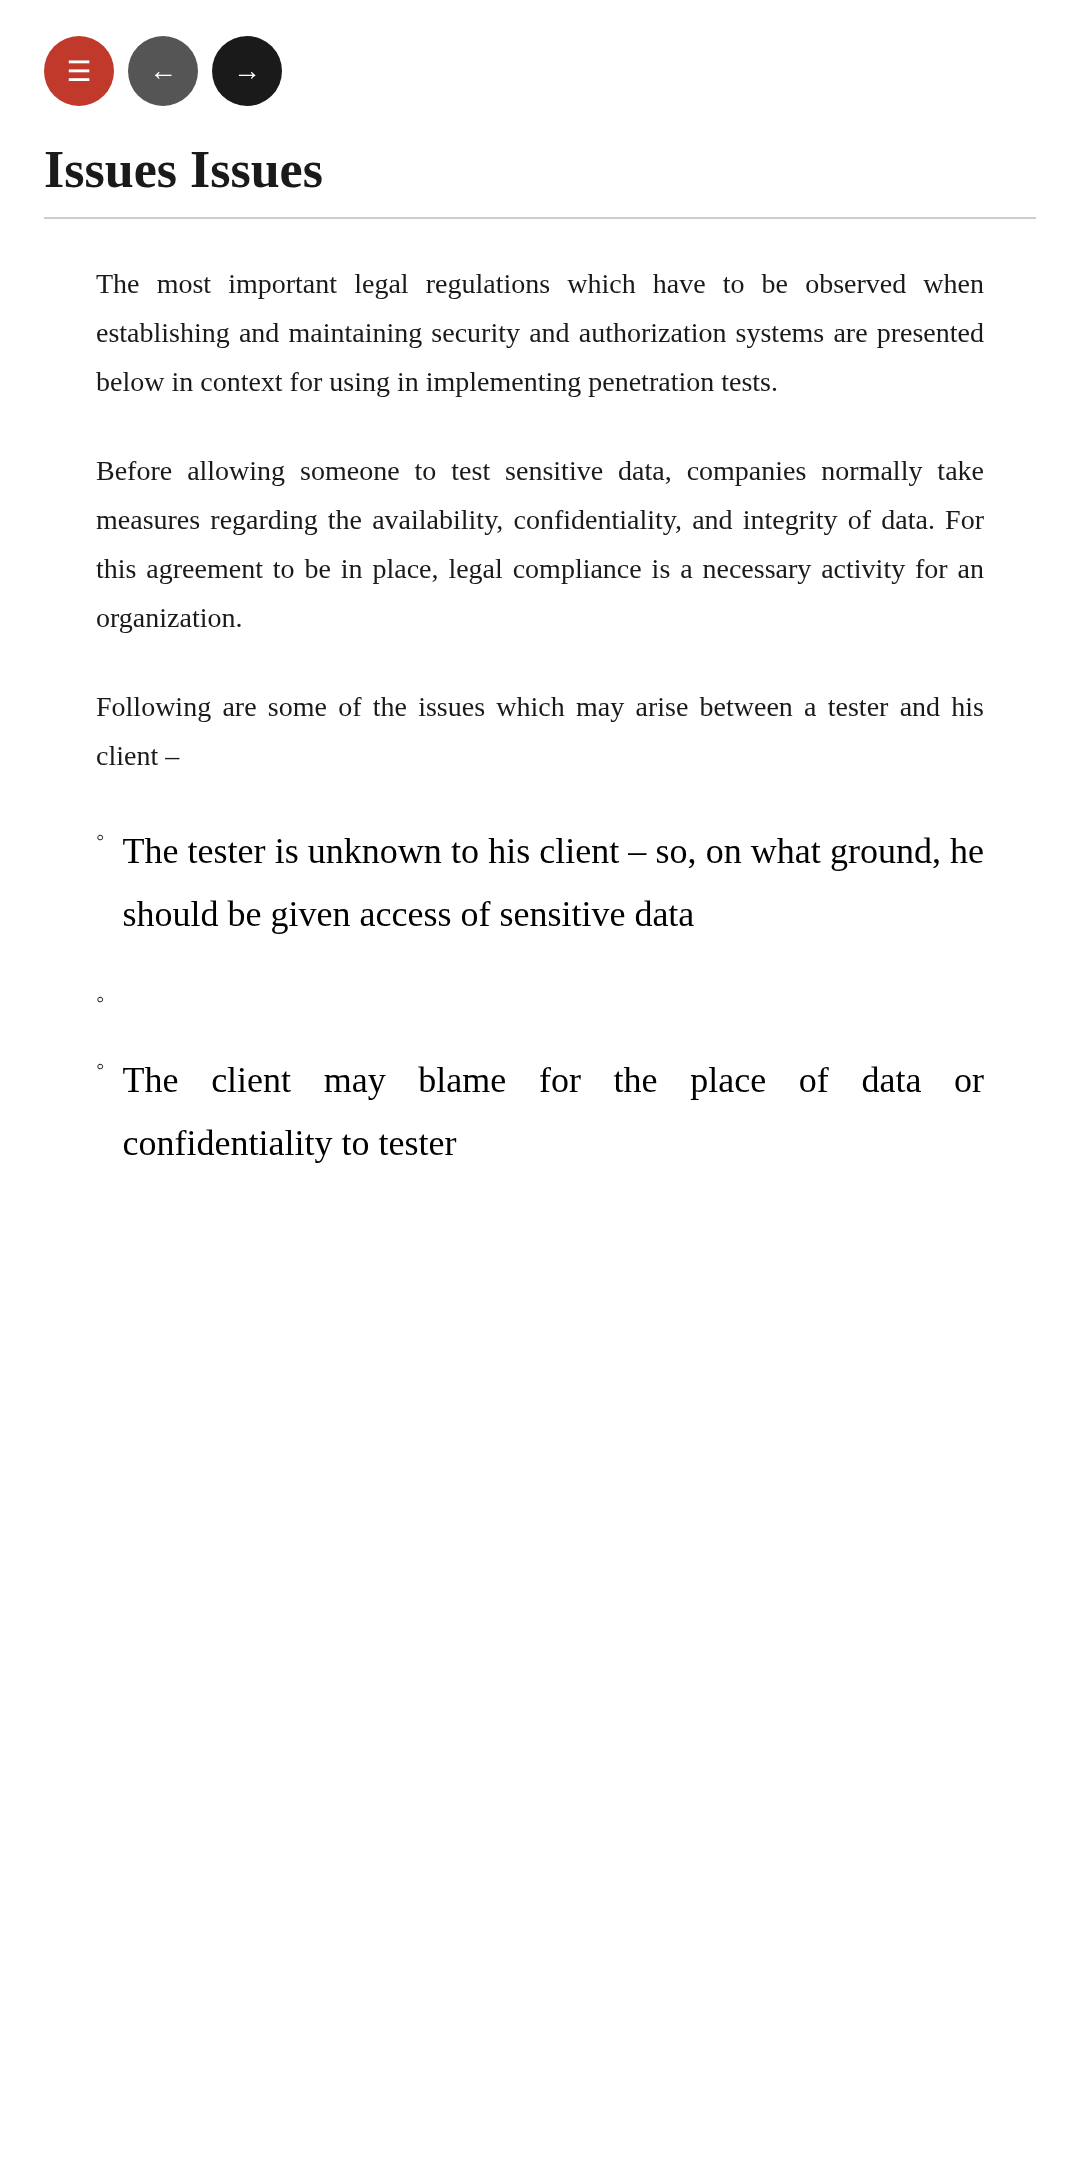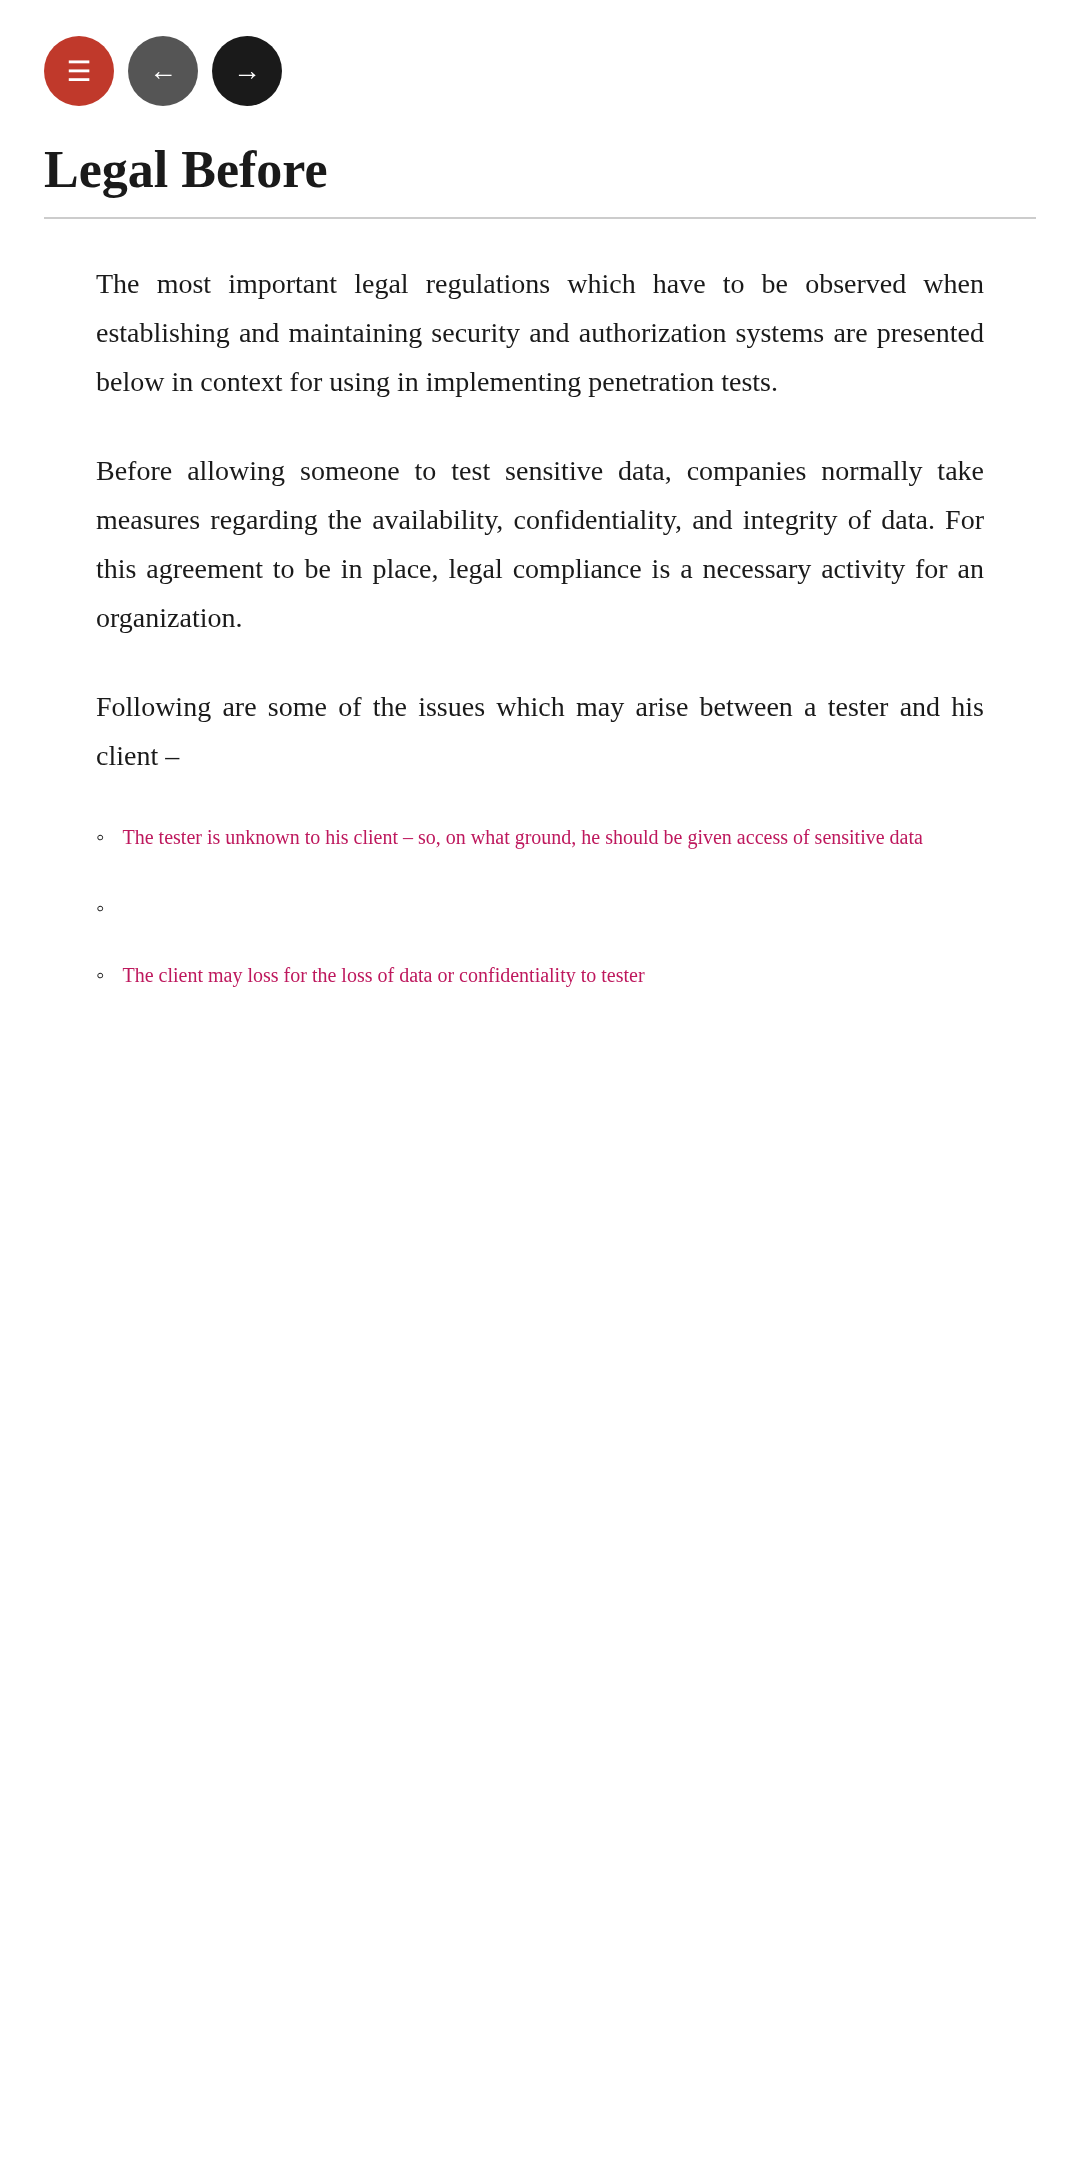--- a/index.html
+++ b/index.html
@@ -100,42 +100,42 @@
 
     .list-bullet {
       font-size: 24px;
       margin-right: 18px;
       margin-top: 4px;
       flex-shrink: 0;
       color: #1a1a1a;
     }
 
     .list-text {
-      font-size: 20px;
+      font-size: 36px;
       line-height: 1.75;
       text-align: justify;
-      color: #be185d;
+      color: #000000;
     }
   </style>
 </head>
 <body>
 
 <div class="top-nav">
   <button class="nav-btn menu">
     <span>☰</span>
   </button>
   <button class="nav-btn back">
     <span>←</span>
   </button>
   <button class="nav-btn forward">
     <span>→</span>
   </button>
 </div>
 
-<h1 class="page-title">Legal Before</h1>
+<h1 class="page-title">Issues Issues</h1>
 
 <div class="divider"></div>
 
 <div class="content-area">
   <p>The most important legal regulations which have to be observed when establishing and maintaining security and authorization systems are presented below in context for using in implementing penetration tests.</p>
   <p>Before allowing someone to test sensitive data, companies normally take measures regarding the availability, confidentiality, and integrity of data. For this agreement to be in place, legal compliance is a necessary activity for an organization.</p>
 
 
   <p class="list-intro">Following are some of the issues which may arise between a tester and his client –</p>
 
@@ -143,15 +143,15 @@
     <span class="list-bullet">◦</span>
     <span class="list-text">The tester is unknown to his client – so, on what ground, he should be given access of sensitive data</span>
   </div>
 
   <div class="list-item">
     <span class="list-bullet">◦</span>
   </div>
 
   <div class="list-item">
     <span class="list-bullet">◦</span>
-    <span class="list-text">The client may loss for the loss of data or confidentiality to tester</span>
+    <span class="list-text">The client may blame for the place of data or confidentiality to tester</span>
   </div>
 </div>
 
 </body></html>

